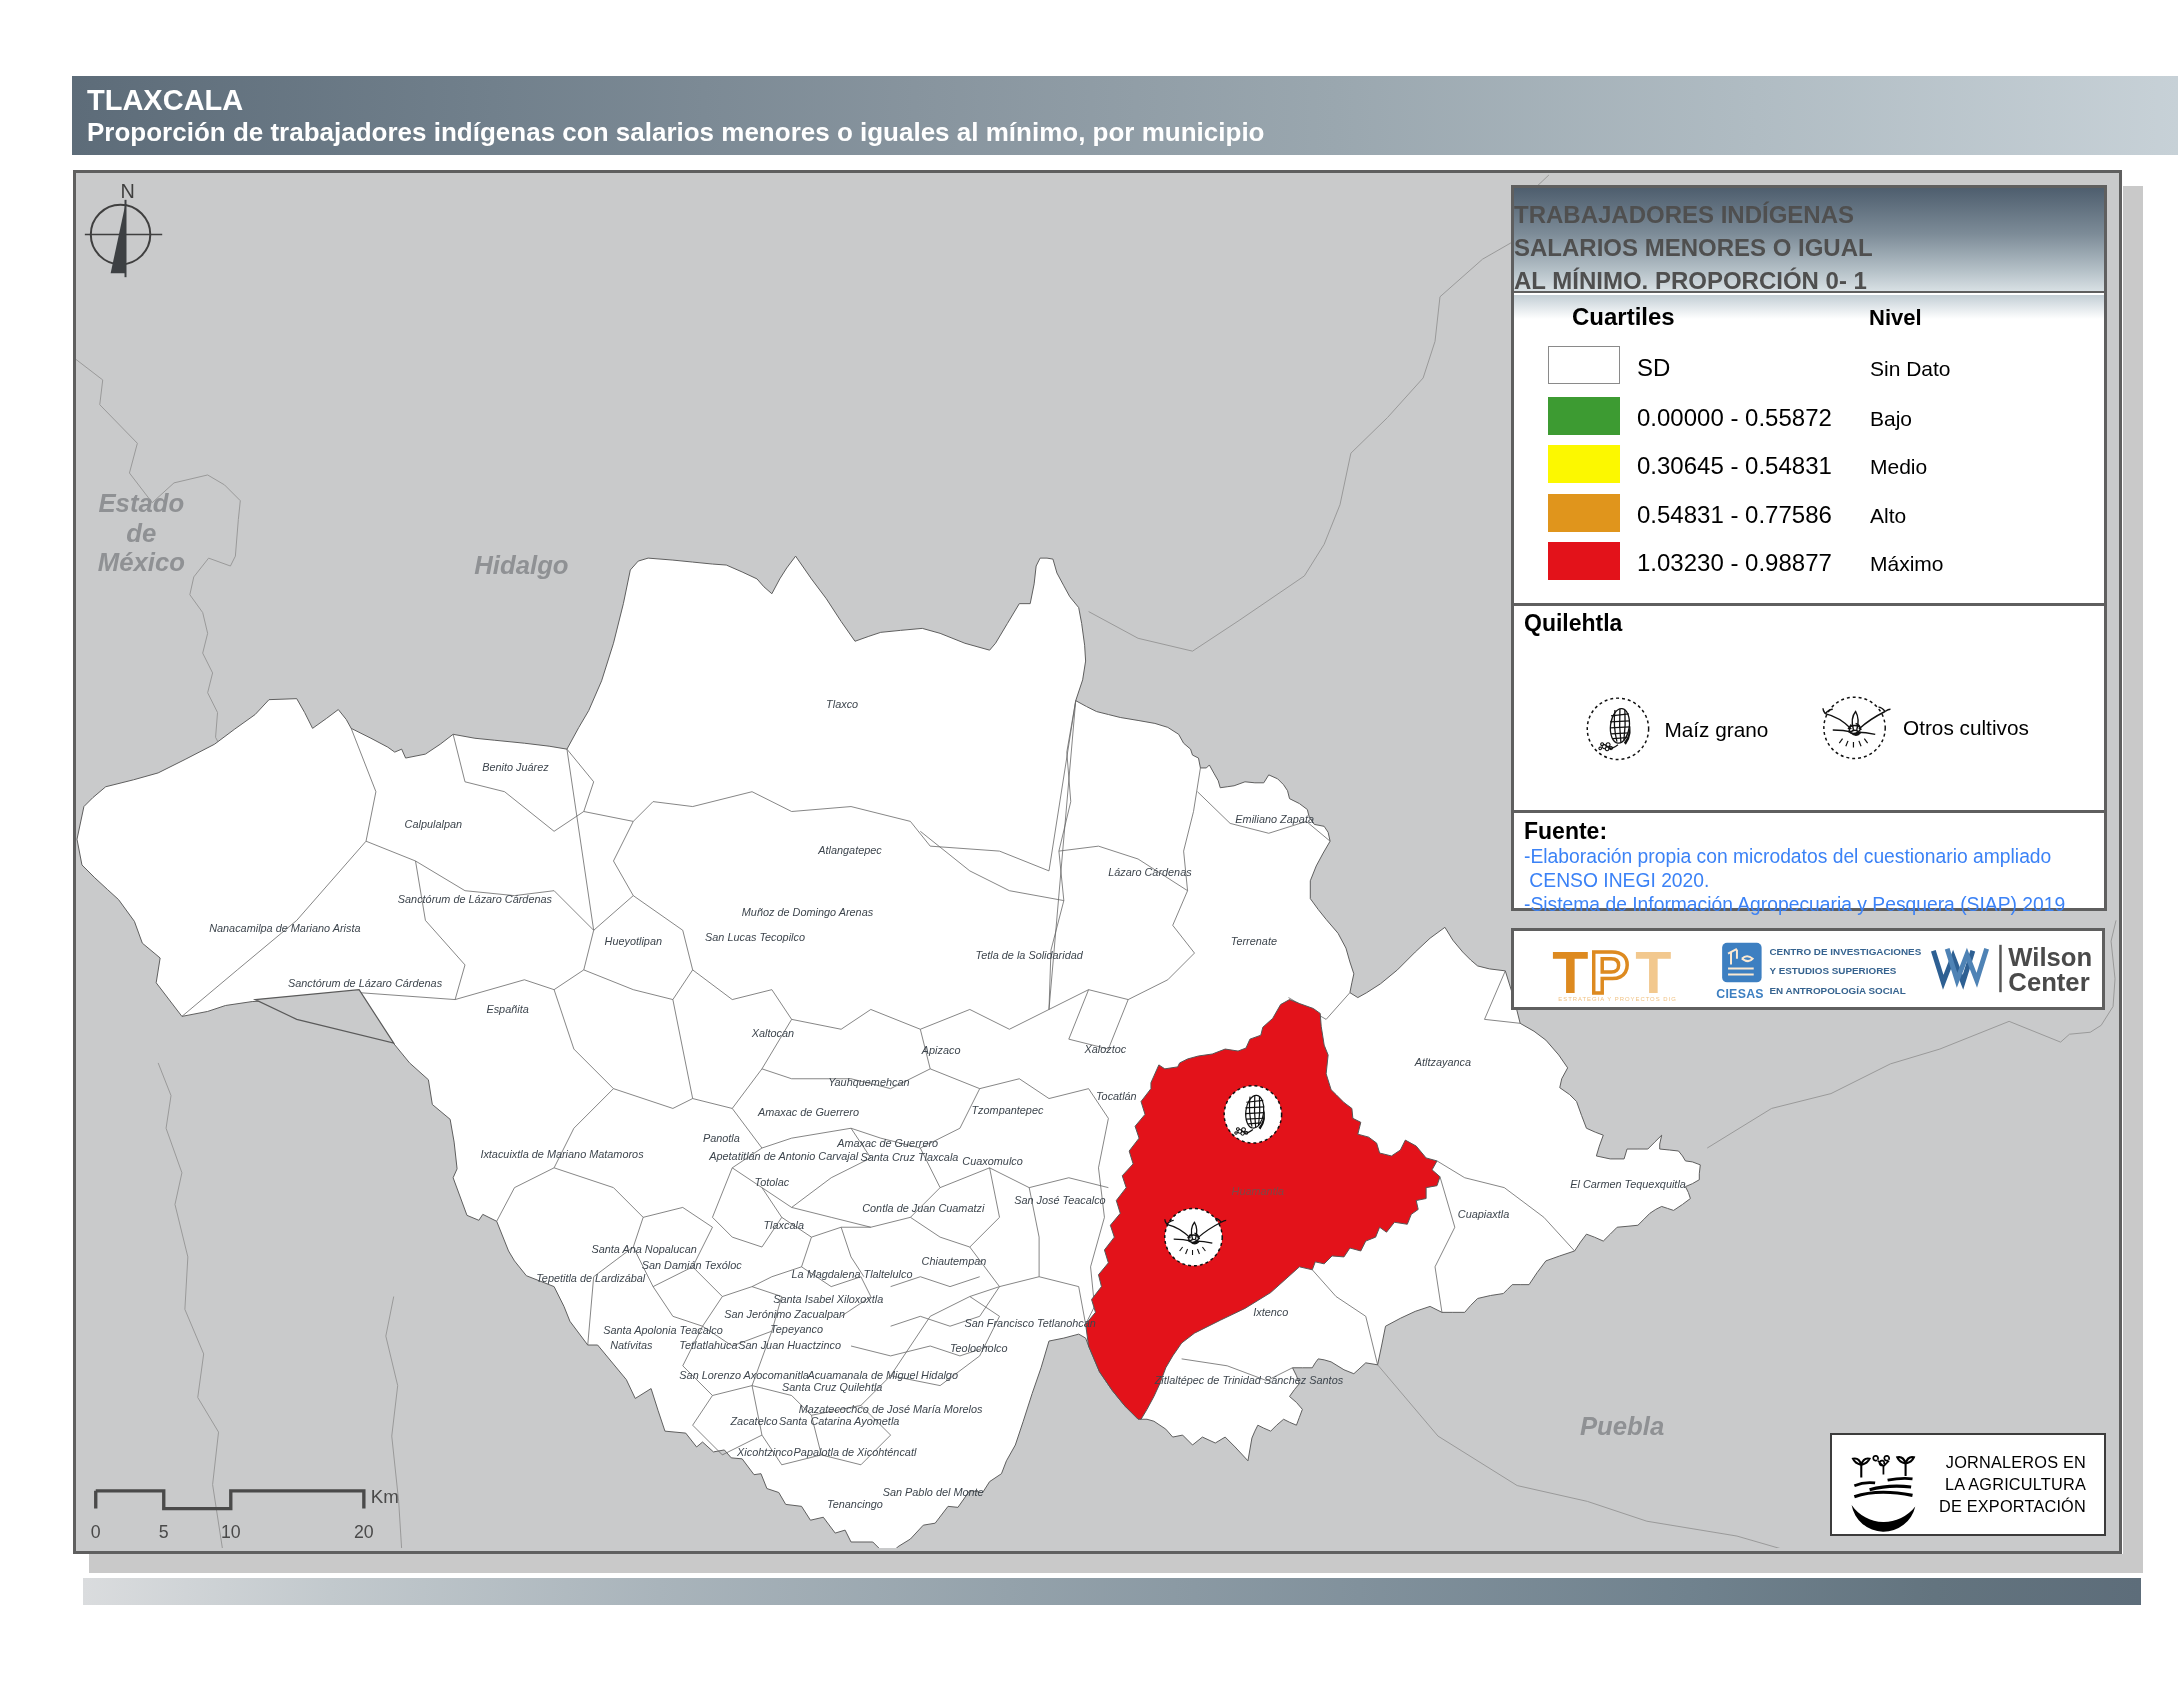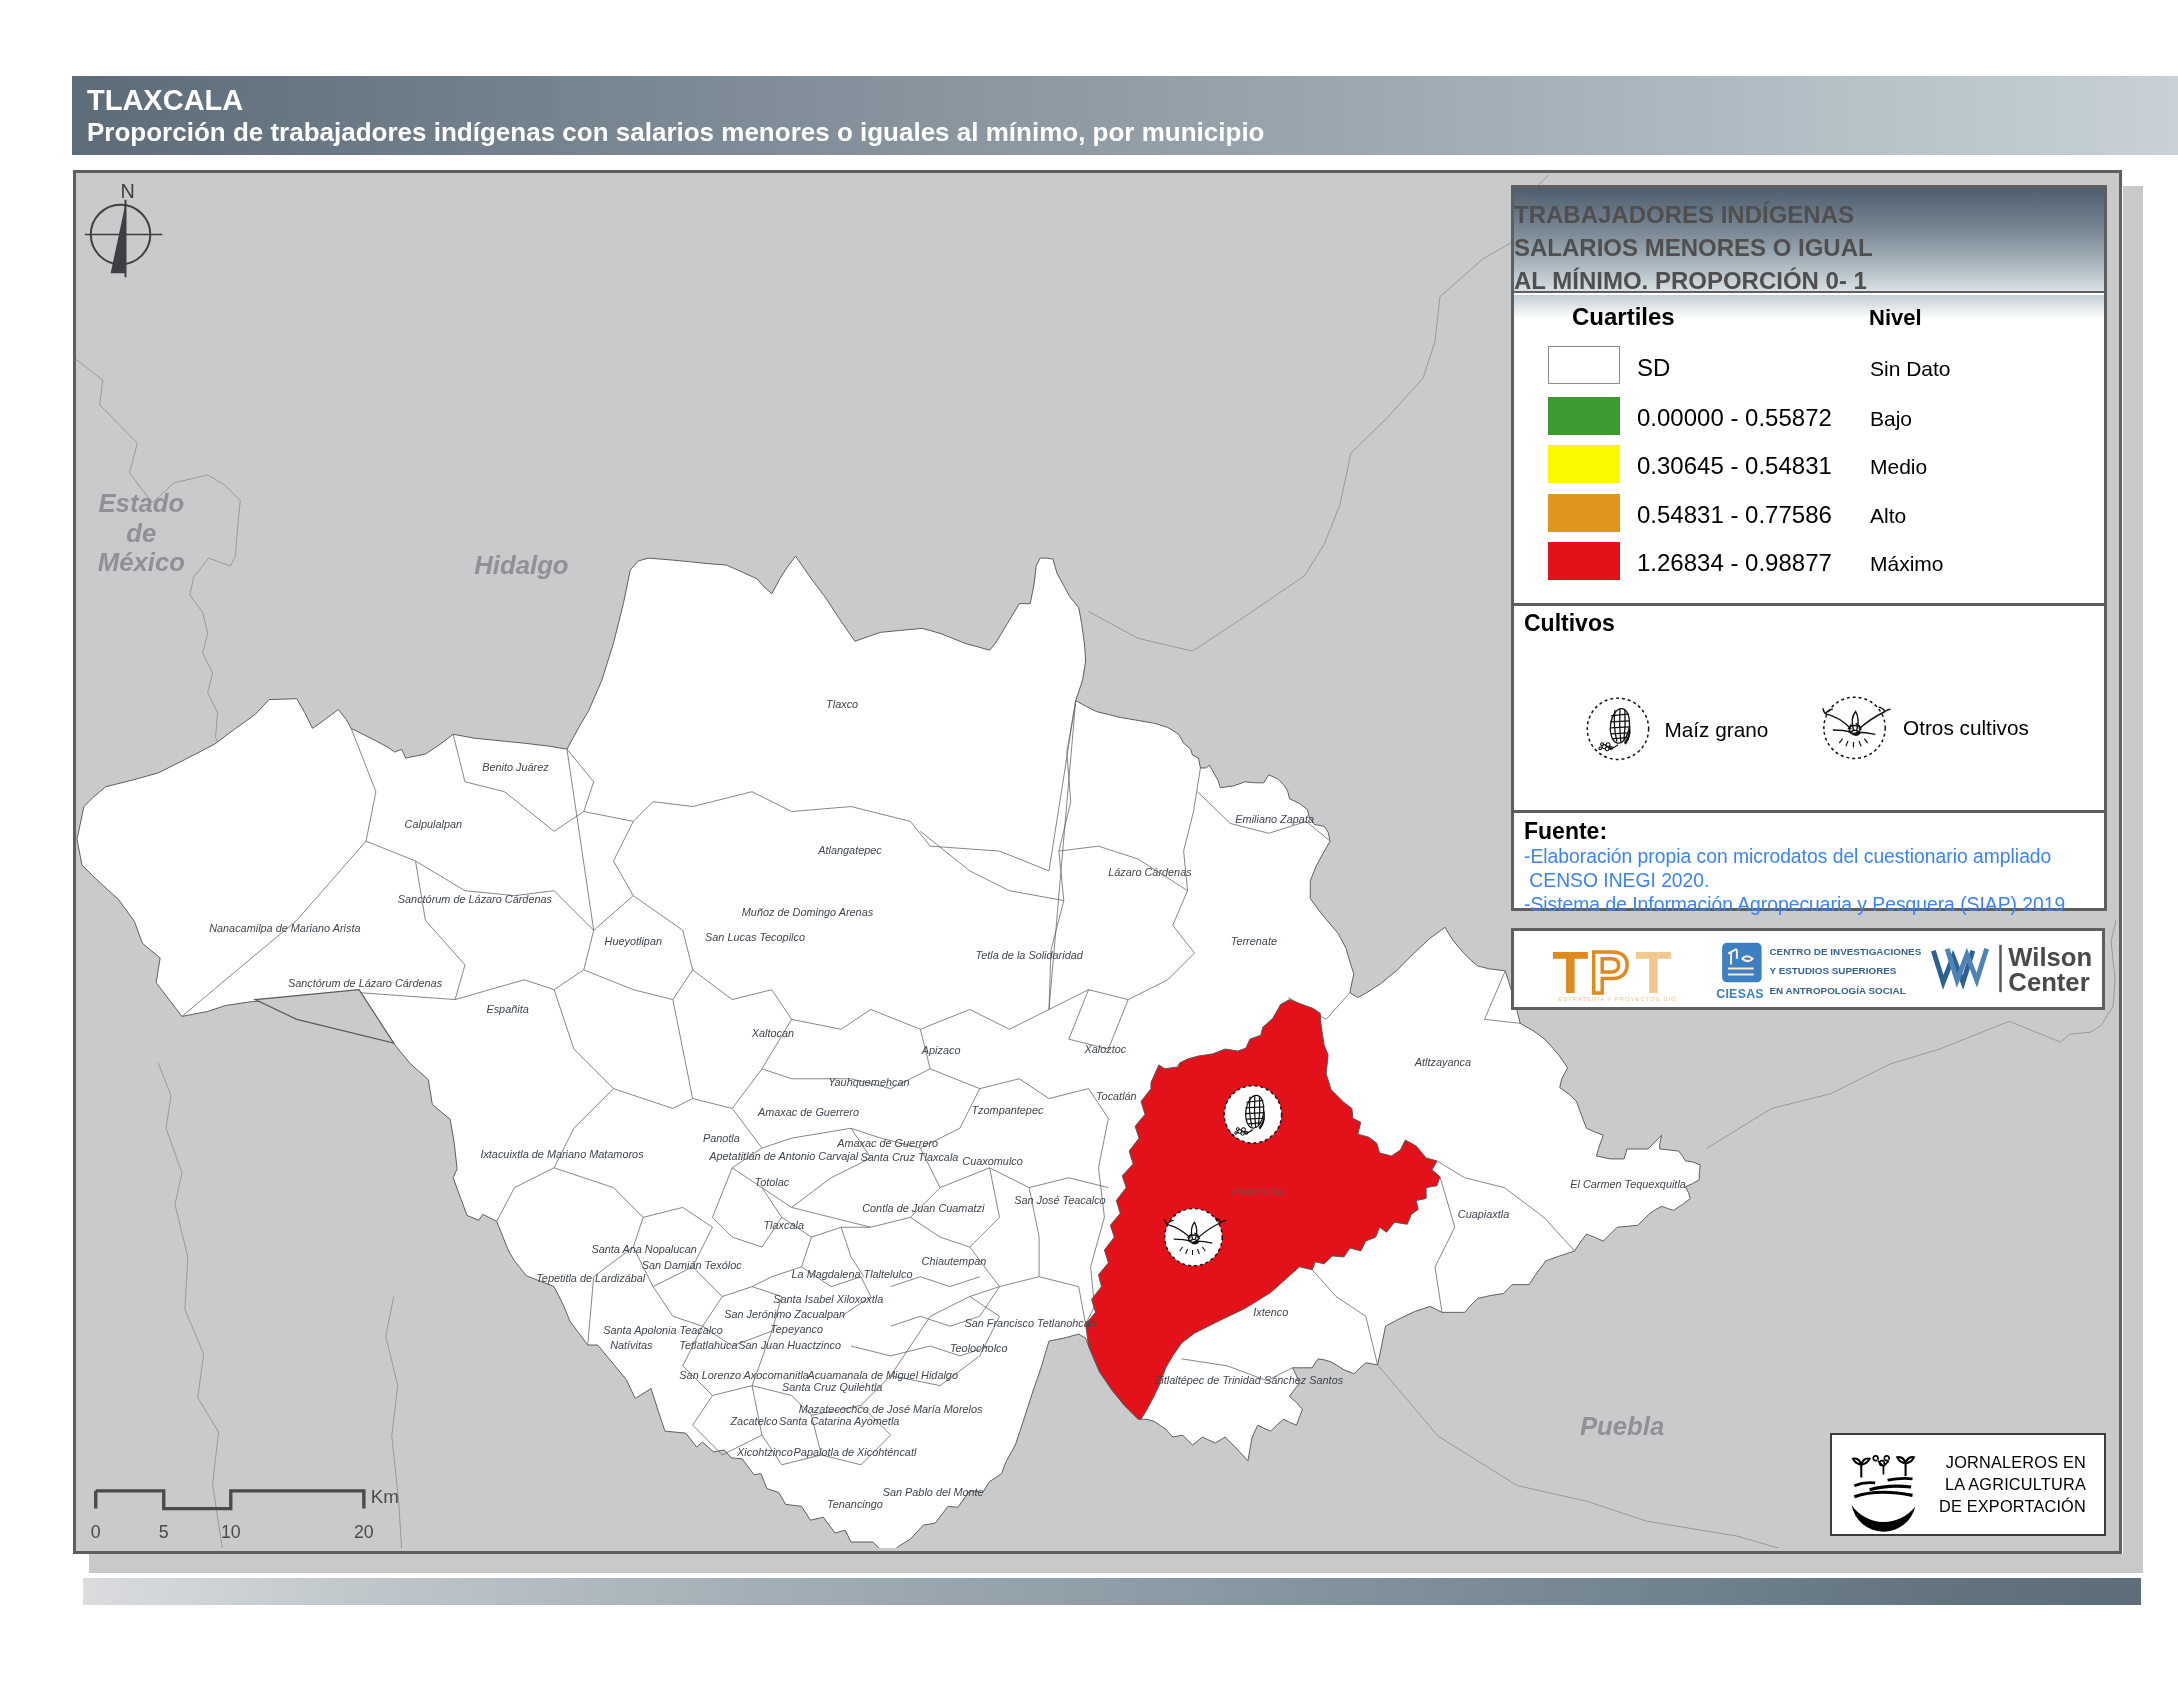--- a/index.html
+++ b/index.html
@@ -214,28 +214,28 @@
     <div class="lg" style="left:355px;top:117px;font-weight:bold;font-size:22px;">Nivel</div>
     <div class="sw" style="top:158px;background:#fff;border:1.5px solid #8a8a8a;"></div>
     <div class="sw" style="top:209px;background:#3d9b32;"></div>
     <div class="sw" style="top:257px;background:#fcf800;"></div>
     <div class="sw" style="top:306px;background:#e0951c;"></div>
     <div class="sw" style="top:354px;background:#e3121a;"></div>
     <div class="swlab" style="top:166px;">SD</div>
     <div class="swlab" style="top:216px;">0.00000 - 0.55872</div>
     <div class="swlab" style="top:264px;">0.30645 - 0.54831</div>
     <div class="swlab" style="top:313px;">0.54831 - 0.77586</div>
-    <div class="swlab" style="top:361px;">1.26834 - 0.98877</div>
+    <div class="swlab" style="top:361px;">1.03230 - 0.98877</div>
     <div class="nv" style="top:169px;">Sin Dato</div>
     <div class="nv" style="top:219px;">Bajo</div>
     <div class="nv" style="top:267px;">Medio</div>
     <div class="nv" style="top:316px;">Alto</div>
     <div class="nv" style="top:364px;">Máximo</div>
     <div id="cultdiv"></div>
-    <div class="lg" style="left:10px;top:422px;font-weight:bold;font-size:23px;">Cultivos</div>
+    <div class="lg" style="left:10px;top:422px;font-weight:bold;font-size:23px;">Quilehtla</div>
     <svg width="590" height="198" viewBox="0 0 596 200" style="position:absolute;left:0;top:424px;">
       <circle cx="105" cy="118" r="31" fill="#fff" stroke="#111" stroke-width="1.5" stroke-dasharray="3 3"></circle>
       <g transform="translate(105,120) scale(1.0)" stroke="#111" fill="none" stroke-width="1.3">
 <ellipse cx="2" cy="-5" rx="9.5" ry="17.5" transform="rotate(7 2 -5)"></ellipse>
 <path d="M -3 -21 Q -5 -5 -1 11 M 2 -22 Q 1 -5 3 12 M 7 -21 Q 8 -6 6 10"></path>
 <path d="M -7 -15 L 11 -17 M -8 -9 L 12 -10 M -8 -3 L 12 -4 M -7 3 L 11 2 M -5 8 L 9 7"></path>
 <path d="M 6 12 Q 13 4 11 -10 Q 16 3 8 14 Z" fill="#111" stroke="none"></path>
 <path d="M 0 14 Q -5 18 -9 18"></path>
 <g stroke-width="1.1">
 <path d="M -10 16 a2 2 0 1 1 0.1 0 M -14 18 a2 2 0 1 1 0.1 0 M -11 20 a1.8 1.8 0 1 1 0.1 0 M -16 15 a1.5 1.5 0 1 1 0.1 0 M -7 19 a1.5 1.5 0 1 1 0.1 0 M -18 19 a1.3 1.3 0 1 1 0.1 0"></path>

